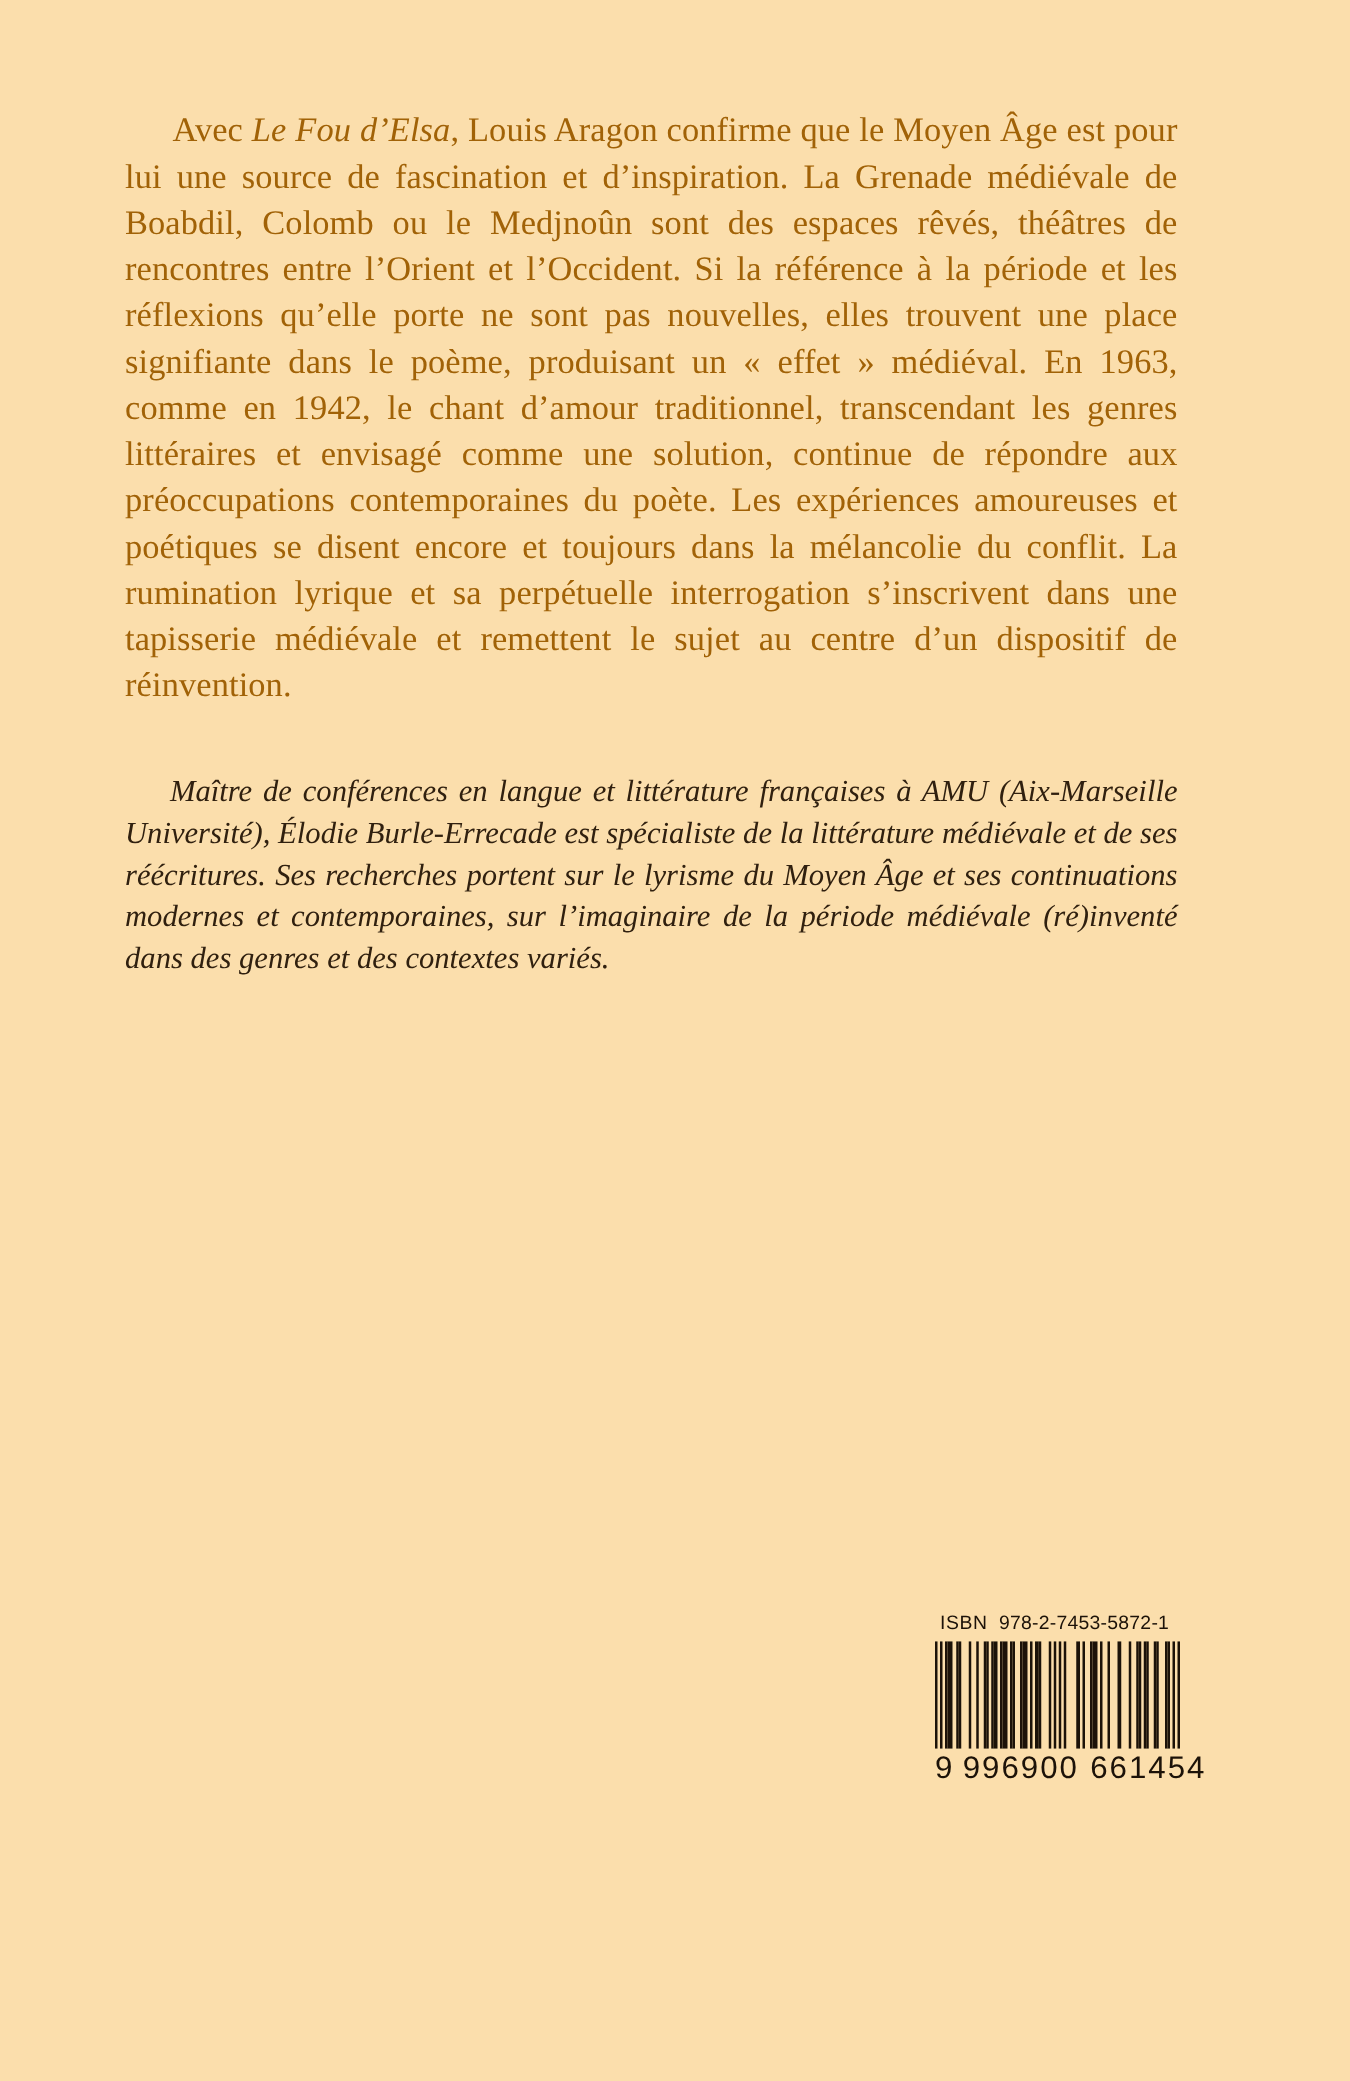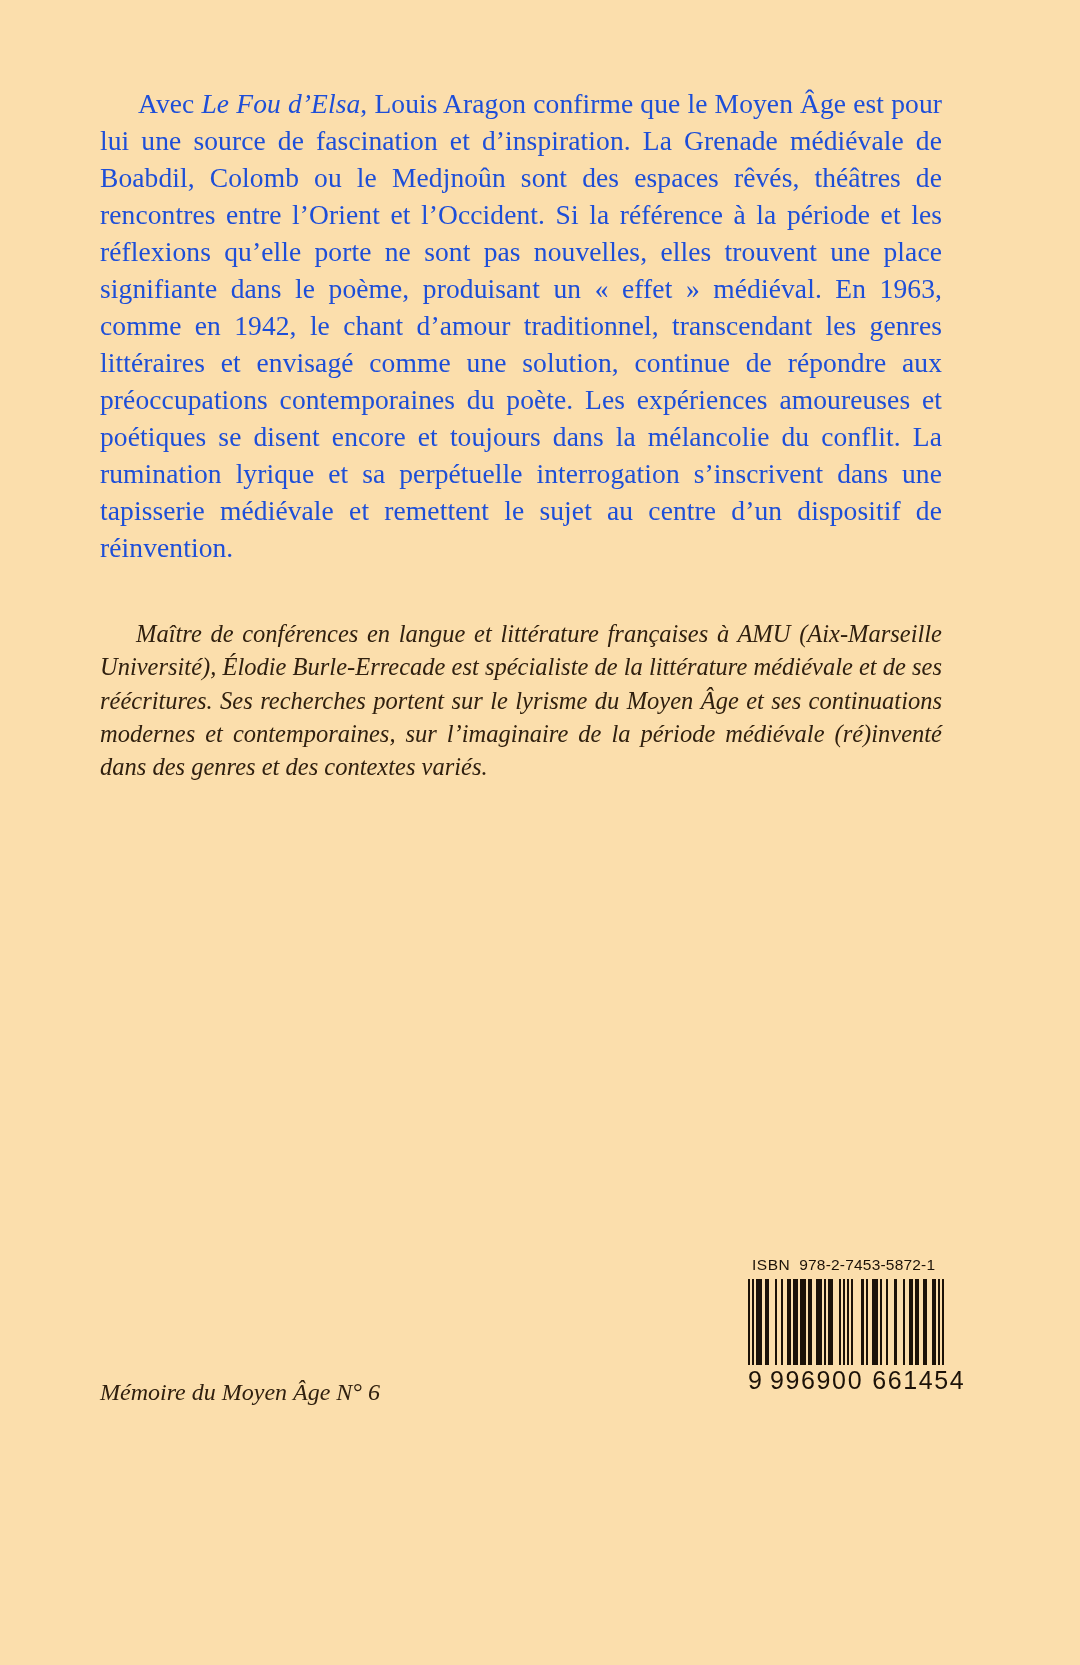--- a/index.html
+++ b/index.html
@@ -26,21 +26,21 @@
   .blurb {
     position: absolute;
     left: 100px;
     top: 86px;
     width: 842px;
     font-size: 27.5px;
     line-height: 1.345;
     text-align: justify;
     text-justify: inter-word;
     letter-spacing: 0.1px;
-    color: #1d4ed8;
+    color: #a16207;
   }
   .blurb .lead-indent { display: inline-block; width: 38px; }
   .blurb em { font-style: italic; }
 
   
   .bio {
     position: absolute;
     left: 100px;
     top: 617px;
     width: 842px;
@@ -61,21 +61,21 @@
     font-size: 24px;
     font-style: italic;
     color: #30200f;
     white-space: nowrap;
   }
 
   
   .isbn-block {
     position: absolute;
     left: 748px;
-    top: 1256px;
+    top: 1290px;
     width: 196px;
   }
   .isbn-line {
     font-family: "Liberation Sans", "DejaVu Sans", sans-serif;
     font-size: 15.5px;
     letter-spacing: 0.2px;
     color: #1c1208;
     white-space: nowrap;
     margin-bottom: 5px;
     padding-left: 4px;
@@ -116,21 +116,20 @@
 </style>
 </head>
 <body>
 
 <div class="page">
 
   <div class="blurb"><span class="lead-indent"></span><span>Avec </span><em>Le Fou d’Elsa</em><span>, Louis Aragon confirme que le Moyen Âge est pour lui une source de fascination et d’inspiration. La Grenade médiévale de Boabdil, Colomb ou le Medjnoûn sont des espaces rêvés, théâtres de rencontres entre l’Orient et l’Occident. Si la référence à la période et les réflexions qu’elle porte ne sont pas nouvelles, elles trouvent une place signifiante dans le poème, produisant un « effet » médiéval. En 1963, comme en 1942, le chant d’amour traditionnel, transcendant les genres littéraires et envisagé comme une solution, continue de répondre aux préoccupations contemporaines du poète. Les expériences amoureuses et poétiques se disent encore et toujours dans la mélancolie du conflit. La rumination lyrique et sa perpétuelle interrogation s’inscrivent dans une tapisserie médiévale et remettent le sujet au centre d’un dispositif de réinvention.</span></div>
 
   <div class="bio"><span class="lead-indent"></span><span>Maître de conférences en langue et littérature françaises à AMU (Aix-Marseille Université), Élodie Burle-Errecade est spécialiste de la littérature médiévale et de ses réécritures. Ses recherches portent sur le lyrisme du Moyen Âge et ses continuations modernes et contemporaines, sur l’imaginaire de la période médiévale (ré)inventé dans des genres et des contextes variés.</span></div>
 
-  <div class="series-line">Mémoire du Moyen Âge N° 6</div>
 
   <div class="isbn-block">
     <div class="isbn-line"><span class="isbn-label">ISBN</span><span class="isbn-number">978-2-7453-5872-1</span></div>
     <div class="barcode-wrap">
       <div class="barcode-bars" id="barcode-bars">
           <span class="dark" style="width:2.063px"></span>
           <span class="light" style="width:2.063px"></span>
           <span class="dark" style="width:2.063px"></span>
           <span class="light" style="width:2.063px"></span>
           <span class="dark" style="width:2.063px"></span>

